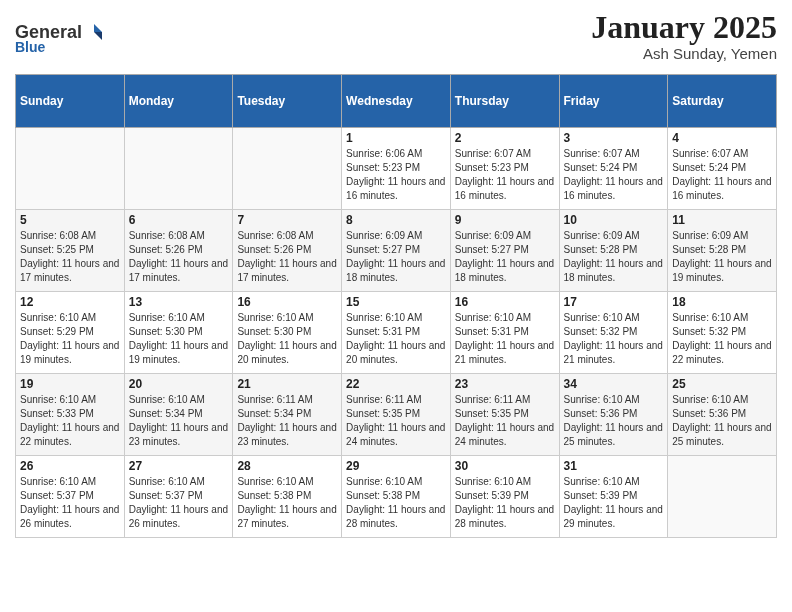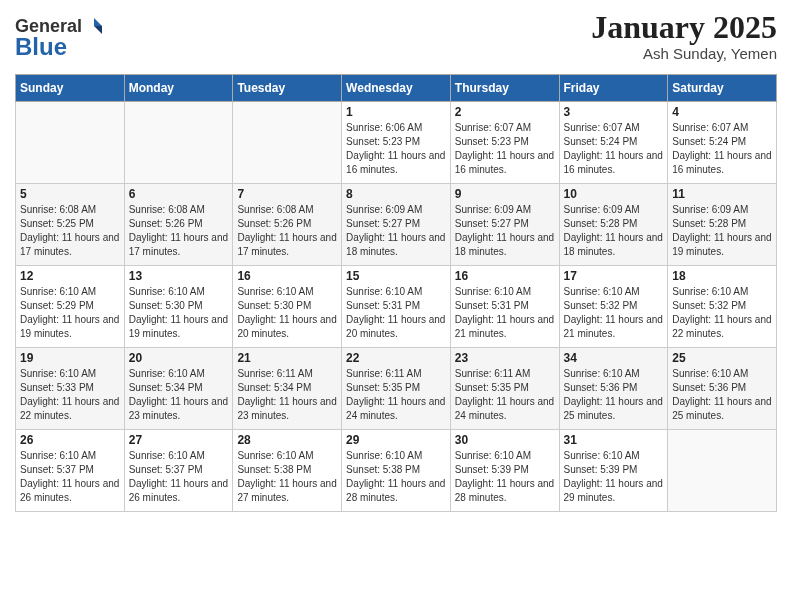--- a/index.html
+++ b/index.html
@@ -44,21 +44,21 @@
     .calendar-table {
       width: 100%;
       border-collapse: collapse;
       table-layout: fixed;
     }
     .calendar-table th {
       background-color: #2563a8;
       color: #fff;
       font-size: 12px;
       font-weight: bold;
-      padding: 6px 4px;
+      padding: 19px 4px;
       text-align: left;
       border: 1px solid #aaa;
     }
     .calendar-table td {
       border: 1px solid #ccc;
       vertical-align: top;
       padding: 3px 4px;
       height: 82px;
       background: #fff;
       font-size: 10.5px;
@@ -89,21 +89,21 @@
   <div class="header-top">
     <div class="logo">
       <div>
         <div style="display:flex;align-items:center;">
           <span class="logo-general" style="font-size:18px;font-weight:bold;color:#333;">General</span>
           <svg width="20" height="20" viewBox="0 0 20 20" style="margin-left:2px;">
             <polygon points="10,2 18,10 10,10" fill="#2563a8"></polygon>
             <polygon points="10,10 18,10 18,18" fill="#1a3a6b"></polygon>
           </svg>
         </div>
-        <span class="logo-blue" style="font-size:24px;font-weight:bold;color:#2563a8;display:block;margin-top:-4px;">Blue</span>
+        <span class="logo-blue" style="font-size:14px;font-weight:bold;color:#2563a8;display:block;margin-top:-4px;">Blue</span>
       </div>
     </div>
     <div class="title-block">
       <div class="month-title">January 2025</div>
       <div class="location-title">Ash Sunday, Yemen</div>
     </div>
   </div>
 
   <table class="calendar-table">
     <thead>

